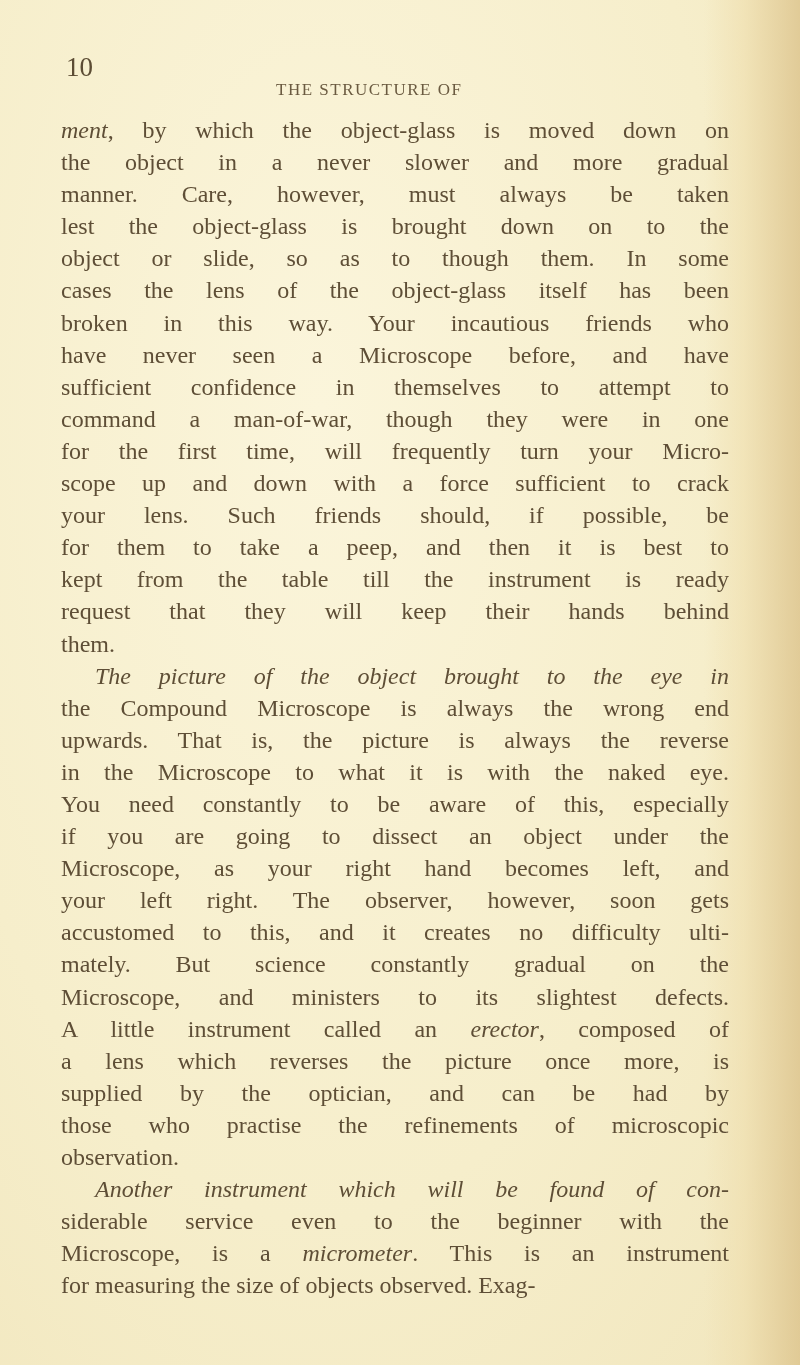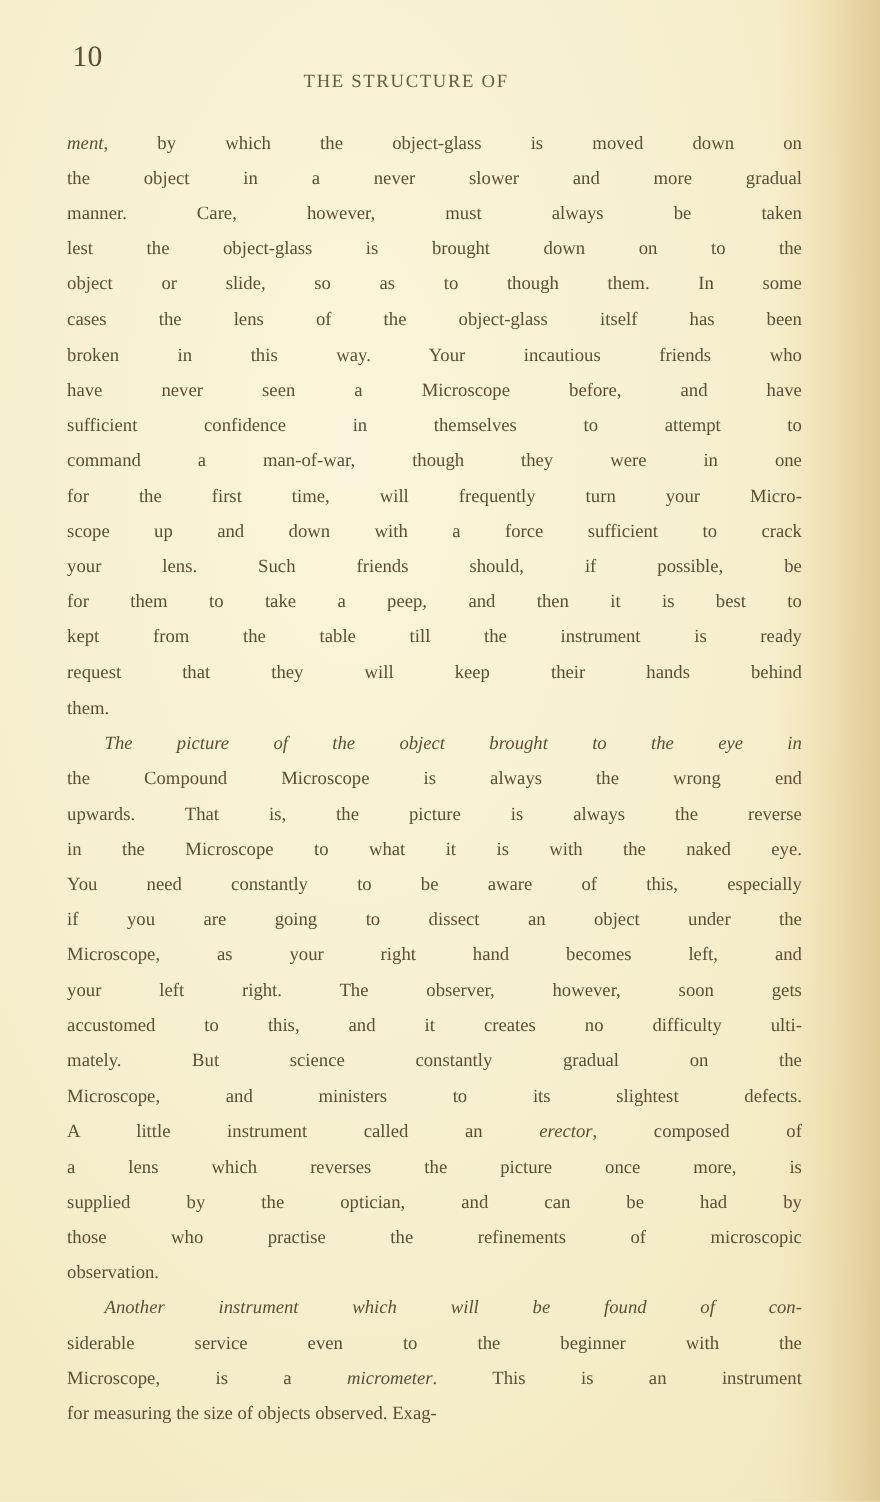--- a/index.html
+++ b/index.html
@@ -18,21 +18,21 @@
     .page {
       position: absolute;
       left: 0; top: 0;
       width: 800px; height: 1365px;
       background:
         linear-gradient(to right, rgba(255,250,225,0) 0%, rgba(255,250,225,0) 88%, rgba(238,220,170,0.55) 93%, rgba(220,195,140,0.8) 100%),
         radial-gradient(ellipse at 40% 30%, #fbf5db 0%, #f6eecb 60%, #f1e6bd 100%);
     }
     .header {
       position: absolute;
-      top: 36px;
+      top: 52px;
       left: 66px;
       width: 665px;
       height: 40px;
     }
     .page-number {
       position: absolute;
       left: 0;
       top: 0;
       font-size: 27px;
       color: #5c4c34;
@@ -44,21 +44,21 @@
       font-size: 17px;
       letter-spacing: 1.5px;
       color: #6a5a40;
       margin-top: 18px;
     }
     .body-text {
       position: absolute;
       top: 114px;
       left: 61px;
       width: 668px;
-      font-size: 17px;
+      font-size: 24px;
       line-height: 32.1px;
       text-align: justify;
     }
     .line {
       display: block;
       text-align: justify;
       text-align-last: justify;
       white-space: nowrap;
     }
     .line.last {

